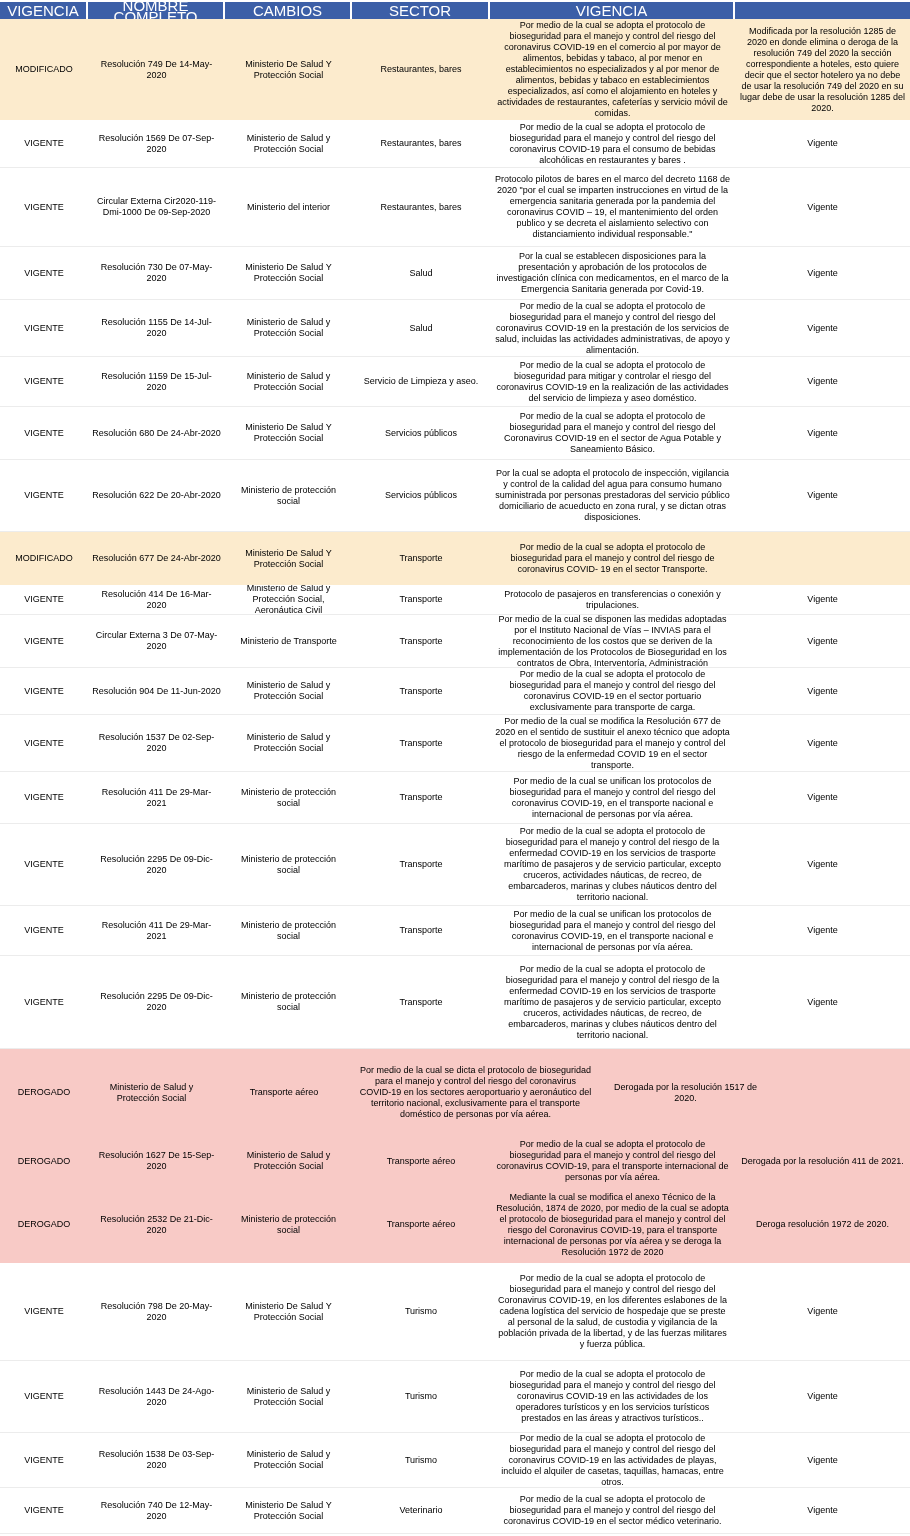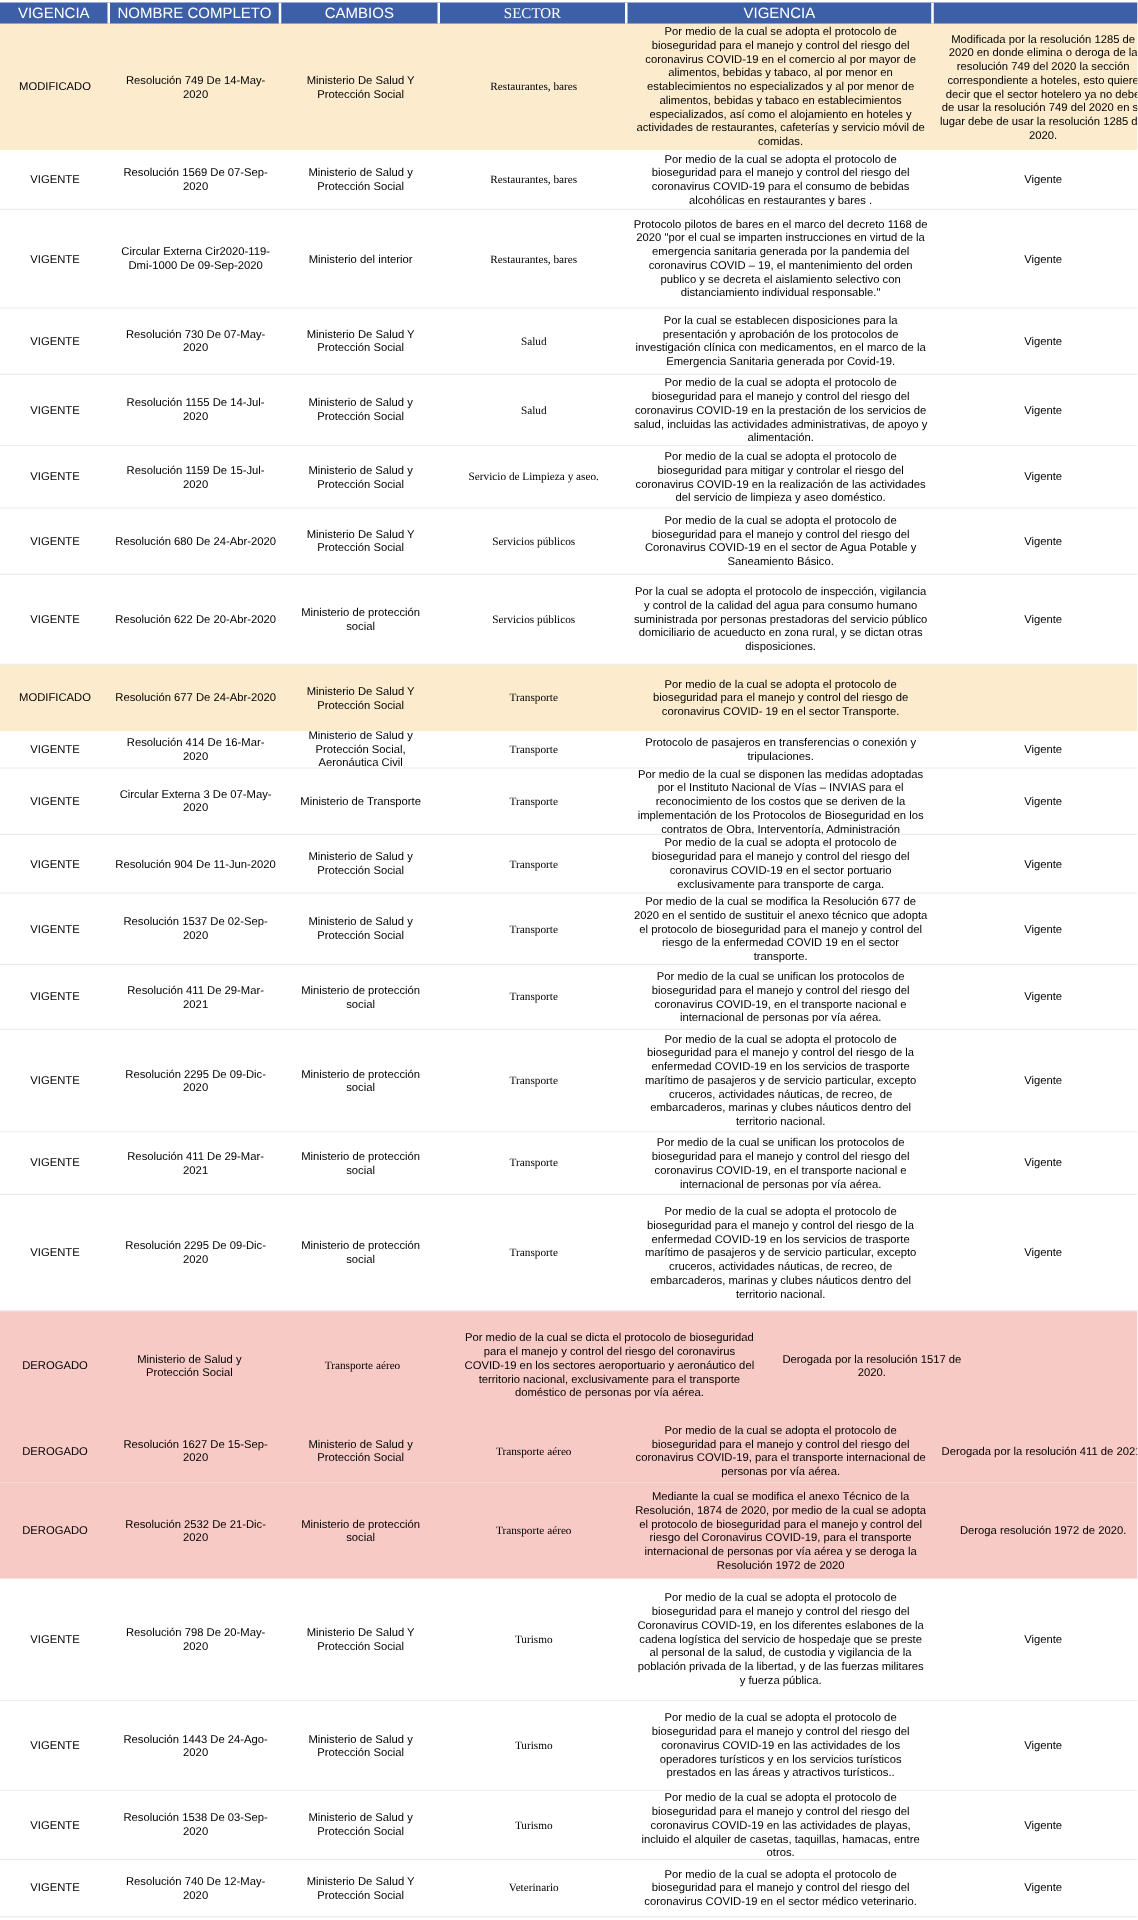--- a/index.html
+++ b/index.html
@@ -32,30 +32,30 @@
     overflow: hidden;
     padding: 1px 4px;
     font-size: 9px;
     line-height: 11px;
     color: #000000;
     flex-shrink: 0;
   }
   .c1 { width: 88px; }
   .c2 { width: 137px; }
   .c3 { width: 127px; }
-  .c4 { width: 150px; font-family: Liberation Serif, serif; }
+  .c4 { width: 138px; }
   .c5 { width: 245px; padding: 1px 5px; }
   .c6 { width: 175px; }
   .header-row {
     height: 17px;
     background: var(--header-bg, #3C5FA7);
   }
   .hcell {
     color: #ffffff;
-    font-size: 12px;
+    font-size: 15px;
     padding: 0 4px;
     border-right: 2px solid #ffffff;
   }
   .hcell:last-child { border-right: none; margin-top: 41px; }
   .row-vigente {
     background: var(--vigente-bg, #ffffff);
     border-bottom: 1px solid #ececec;
   }
   .row-modificado {
     background: var(--modificado-bg, #FCEBCD);

